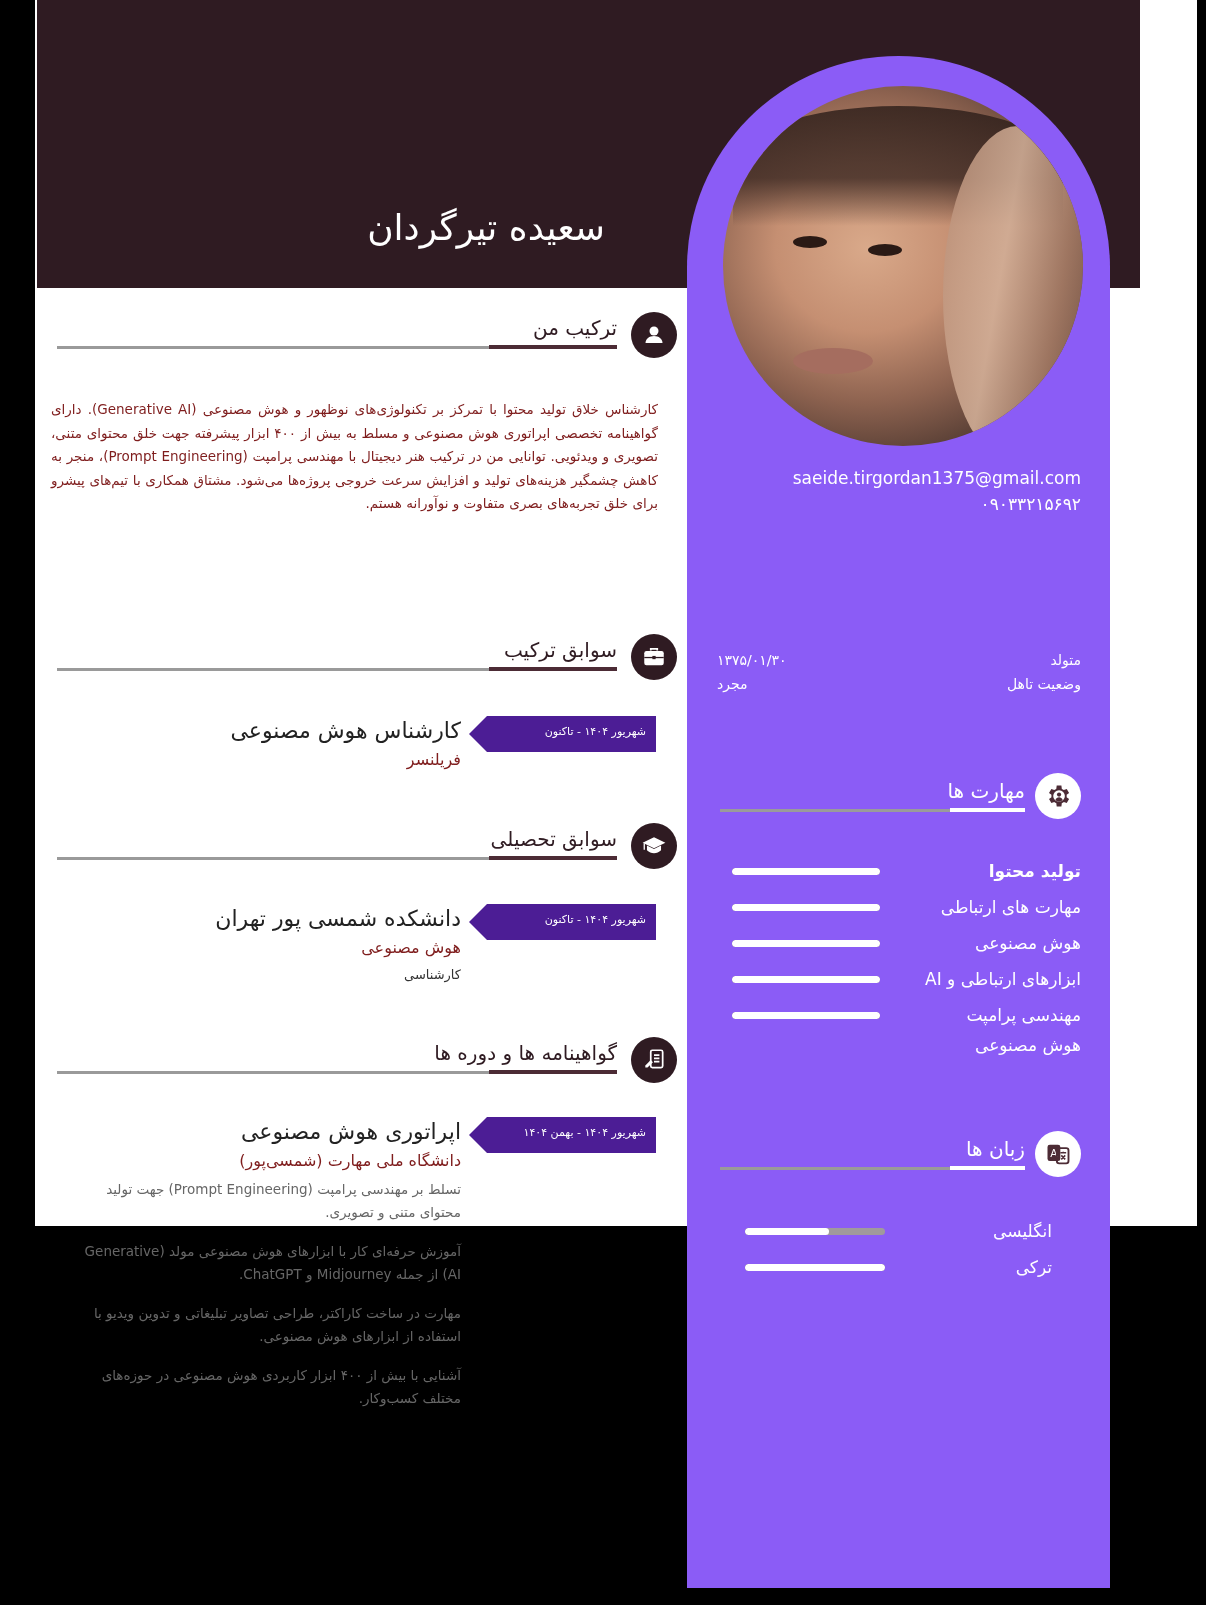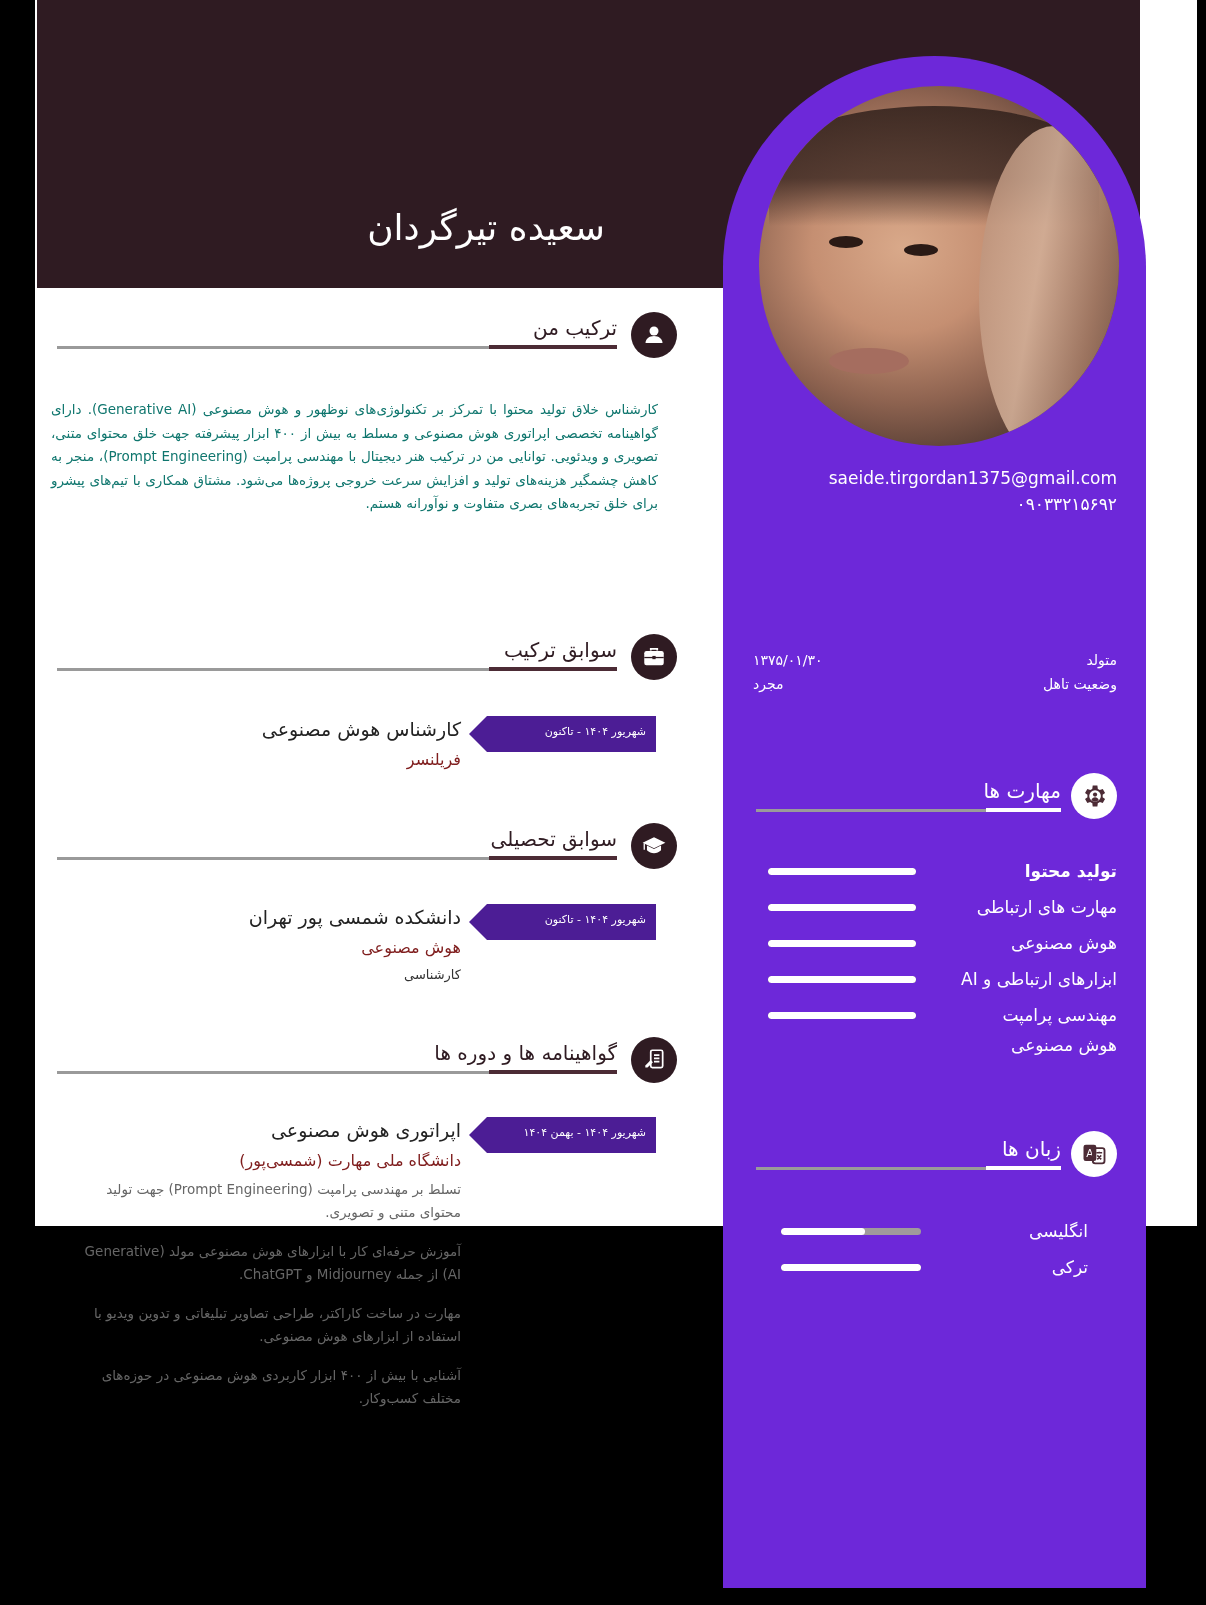--- a/index.html
+++ b/index.html
@@ -1,21 +1,21 @@
 <!DOCTYPE html>
 <html><head>
 <meta charset="utf-8">
 <style>
   * { box-sizing: border-box; margin: 0; padding: 0; }
   html, body { width: 1206px; height: 1605px; overflow: hidden; }
   body { background: #000; font-family: "DejaVu Sans", sans-serif; position: relative; }
   .page { position: absolute; left: 35px; top: 0; width: 1162px; height: 1226px; background: #fff; }
   .header { position: absolute; left: 2px; top: 0; width: 1103px; height: 288px; background: #2f1b22; }
   .name { position: absolute; right: 535px; top: 207px; color: #fff; font-size: 36px; direction: rtl; white-space: nowrap; }
-  .sidebar { position: absolute; left: 688px; top: 56px; width: 423px; height: 1532px; background: #6d28d9; border-radius: 212px 212px 0 0; }
+  .sidebar { position: absolute; left: 652px; top: 56px; width: 423px; height: 1532px; background: #8b5cf6; border-radius: 212px 212px 0 0; }
   .photo { position: absolute; left: 36px; top: 30px; width: 360px; height: 360px; border-radius: 50%; overflow: hidden;
     background: radial-gradient(ellipse at 40% 45%, #d9a98a 0%, #c58f72 30%, #8e6350 55%, #5a4036 75%, #3a2a24 100%); }
   .photo .scarf { position: absolute; right: -10px; top: 40px; width: 150px; height: 340px; border-radius: 50% 0 0 50%;
     background: linear-gradient(100deg, #b58b74 0%, #d8b49c 40%, #a67c66 70%, #6b4b3e 100%); opacity: .85; }
   .photo .hair { position: absolute; left: 10px; top: 20px; width: 330px; height: 120px; border-radius: 50% 50% 0 0; background: linear-gradient(180deg,#2a1c18 0%, #3b2822 60%, transparent 100%); opacity:.8; }
   .photo .eye { position: absolute; width: 34px; height: 12px; border-radius: 50%; background: #2a1a15; }
   .photo .lips { position: absolute; left: 70px; top: 262px; width: 80px; height: 26px; border-radius: 50%; background: #a56d5f; }
   .contact { position: absolute; right: 29px; direction: ltr; color: #fff; font-size: 17px; text-align: right; white-space: nowrap; }
   .info-row { position: absolute; left: 30px; right: 29px; color: #fff; font-size: 14px; direction: rtl; display: flex; justify-content: space-between; }
   .side-section-head { position: absolute; left: 33px; right: 29px; height: 50px; }
@@ -25,24 +25,24 @@
   .side-section-head .line-accent { position: absolute; right: 56px; top: 35px; width: 75px; height: 4px; background: #fff; }
   .skill { position: absolute; left: 45px; right: 29px; height: 30px; }
   .skill .label { position: absolute; right: 0; top: 0; color: #fff; font-size: 17px; direction: rtl; white-space: nowrap; line-height: 30px; }
   .skill .bar { position: absolute; left: 0; top: 12px; width: 148px; height: 7px; border-radius: 4px; background: #a09a9c; overflow: hidden; }
   .skill .bar .fill { height: 100%; background: #fff; border-radius: 4px; }
   .main-section-head { position: absolute; left: 22px; width: 620px; height: 50px; }
   .main-section-head .icon-circle { position: absolute; right: 0; top: 0; width: 46px; height: 46px; border-radius: 50%; background: #2f1b22; display: flex; align-items: center; justify-content: center; }
   .main-section-head .title { position: absolute; right: 60px; top: 4px; color: #2f1b22; font-size: 20px; direction: rtl; white-space: nowrap; }
   .main-section-head .line-grey { position: absolute; left: 0; right: 60px; top: 34px; height: 3px; background: #9a9a9a; }
   .main-section-head .line-accent { position: absolute; right: 60px; top: 33px; width: 128px; height: 4px; background: #4c2b35; }
-  .about { position: absolute; left: 16px; width: 607px; top: 398px; color: #0f766e; font-size: 13.5px; line-height: 23.5px; direction: rtl; text-align: justify; text-align-last: right; }
+  .about { position: absolute; left: 16px; width: 607px; top: 398px; color: #7f1d1d; font-size: 13.5px; line-height: 23.5px; direction: rtl; text-align: justify; text-align-last: right; }
   .entry-date { position: absolute; left: 434px; width: 187px; height: 36px; background: #4c1d95; color: #fff; font-size: 11px; direction: rtl; text-align: right; padding: 9px 10px 0 0;
     clip-path: polygon(18px 0, 100% 0, 100% 100%, 18px 100%, 0 50%); white-space: nowrap; }
-  .entry-title { position: absolute; right: 736px; color: #222; font-size: 19px; direction: rtl; white-space: nowrap; }
+  .entry-title { position: absolute; right: 736px; color: #222; font-size: 22px; direction: rtl; white-space: nowrap; }
   .entry-sub { position: absolute; right: 736px; color: #7f1d1d; font-size: 16px; direction: rtl; white-space: nowrap; }
   .entry-sub2 { position: absolute; right: 736px; color: #333; font-size: 13px; direction: rtl; white-space: nowrap; }
   .cert-bullets { position: absolute; left: 38px; width: 388px; top: 1178px; direction: rtl; color: #666; font-size: 13.5px; line-height: 23px; }
   .cert-bullets p { margin-bottom: 16px; text-align: right; }
   svg { display: block; }
 </style>
 </head>
 <body>
 
 <div class="page">

